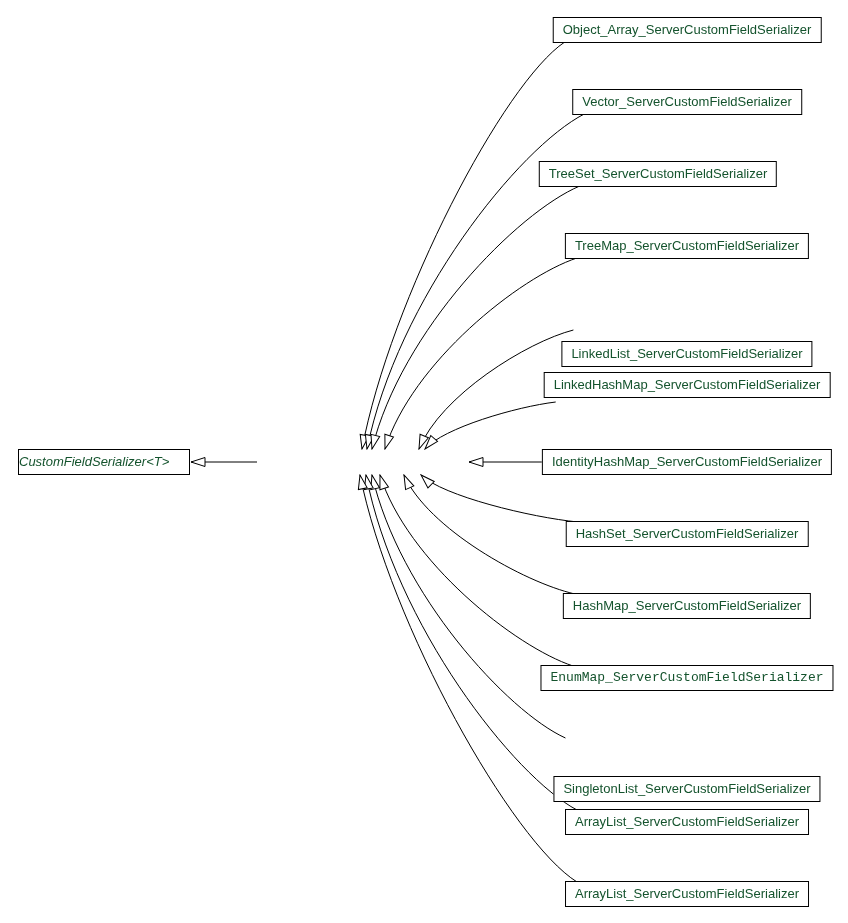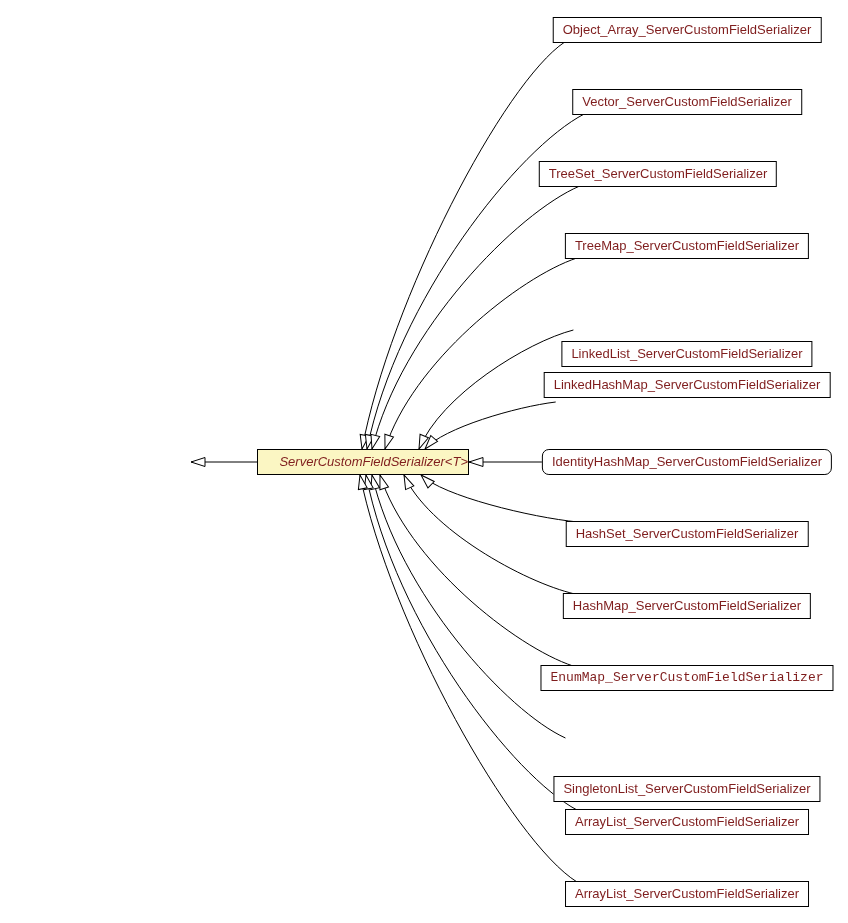--- a/index.html
+++ b/index.html
@@ -18,23 +18,23 @@
     height:923px;
   }
   .box{
     position:absolute;
     box-sizing:border-box;
     height:26px;
     line-height:24px;
     border:1px solid #000;
     background:#fff;
     font-size:13px;
-    color:#7f1d1d;
+    color:#14532d;
     white-space:nowrap;
-    text-align:right;
+    text-align:left;
     padding:0 9px;
   }
   .italic{ font-style:italic; }
   #superclass-box{
     left:18px; top:449px; width:172px; padding:0;
   }
   #current-box{
     left:257px; top:449px; width:212px; padding:0;
   }
   .subclass{
@@ -62,31 +62,31 @@
         <path d="M 577.734375,522 C 530.7140625,517.3 442.9428125,496.15 421,475" fill="none" stroke="#000000" stroke-width="1" marker-end="url(#tri)"></path>
         <path d="M 574.84375,594 C 523.590625,582.1 427.91812500000003,528.55 404,475" fill="none" stroke="#000000" stroke-width="1" marker-end="url(#tri)"></path>
         <path d="M 573.0390625,666 C 515.12734375,646.9 407.02546875,560.95 380,475" fill="none" stroke="#000000" stroke-width="1" marker-end="url(#tri)"></path>
         <path d="M 565.4453125,738 C 507.41171875,711.7 399.08234375,593.35 372,475" fill="none" stroke="#000000" stroke-width="1" marker-end="url(#tri)"></path>
         <path d="M 577.015625,810 C 513.7109375,776.5 395.5421875,625 366,475" fill="none" stroke="#000000" stroke-width="1" marker-end="url(#tri)"></path>
         <path d="M 577.015625,882 C 511.9109375,841.3 390.3821875,625 360,475" fill="none" stroke="#000000" stroke-width="1" marker-end="url(#tri)"></path>
         <path d="M 257,462 L 191,462" fill="none" stroke="#000000" stroke-width="1" marker-end="url(#tri)"></path>
       </g>
   </svg>
 
+  <div class="box italic" id="superclass-box">CustomFieldSerializer&lt;T&gt;</div>
 
-  <div class="box italic" id="current-box" style="background: rgb(251, 246, 195);">ServerCustomFieldSerializer&lt;T&gt;</div>
 
   <div id="subclass-container">
       <div class="box subclass" style="left: 687px; top: 17px;">Object_Array_ServerCustomFieldSerializer</div>
       <div class="box subclass" style="left: 687px; top: 89px;">Vector_ServerCustomFieldSerializer</div>
       <div class="box subclass" style="left: 658px; top: 161px;">TreeSet_ServerCustomFieldSerializer</div>
       <div class="box subclass" style="left: 687px; top: 233px;">TreeMap_ServerCustomFieldSerializer</div>
       <div class="box subclass" style="left: 687px; top: 305px; margin-top: 36px;">LinkedList_ServerCustomFieldSerializer</div>
       <div class="box subclass" style="left: 687px; top: 372px;">LinkedHashMap_ServerCustomFieldSerializer</div>
-      <div class="box subclass" style="left: 687px; top: 449px; border-radius: 7px;">IdentityHashMap_ServerCustomFieldSerializer</div>
+      <div class="box subclass" style="left: 687px; top: 449px;">IdentityHashMap_ServerCustomFieldSerializer</div>
       <div class="box subclass" style="left: 687px; top: 521px;">HashSet_ServerCustomFieldSerializer</div>
       <div class="box subclass" style="left: 687px; top: 593px;">HashMap_ServerCustomFieldSerializer</div>
       <div class="box subclass" style="left: 687px; top: 665px; font-family: Liberation Mono, monospace;">EnumMap_ServerCustomFieldSerializer</div>
       <div class="box subclass" style="left: 687px; top: 776px;">SingletonList_ServerCustomFieldSerializer</div>
       <div class="box subclass" style="left: 687px; top: 809px;">ArrayList_ServerCustomFieldSerializer</div>
       <div class="box subclass" style="left: 687px; top: 881px;">ArrayList_ServerCustomFieldSerializer</div>
     </div>
 </div>
 
 </body></html>

